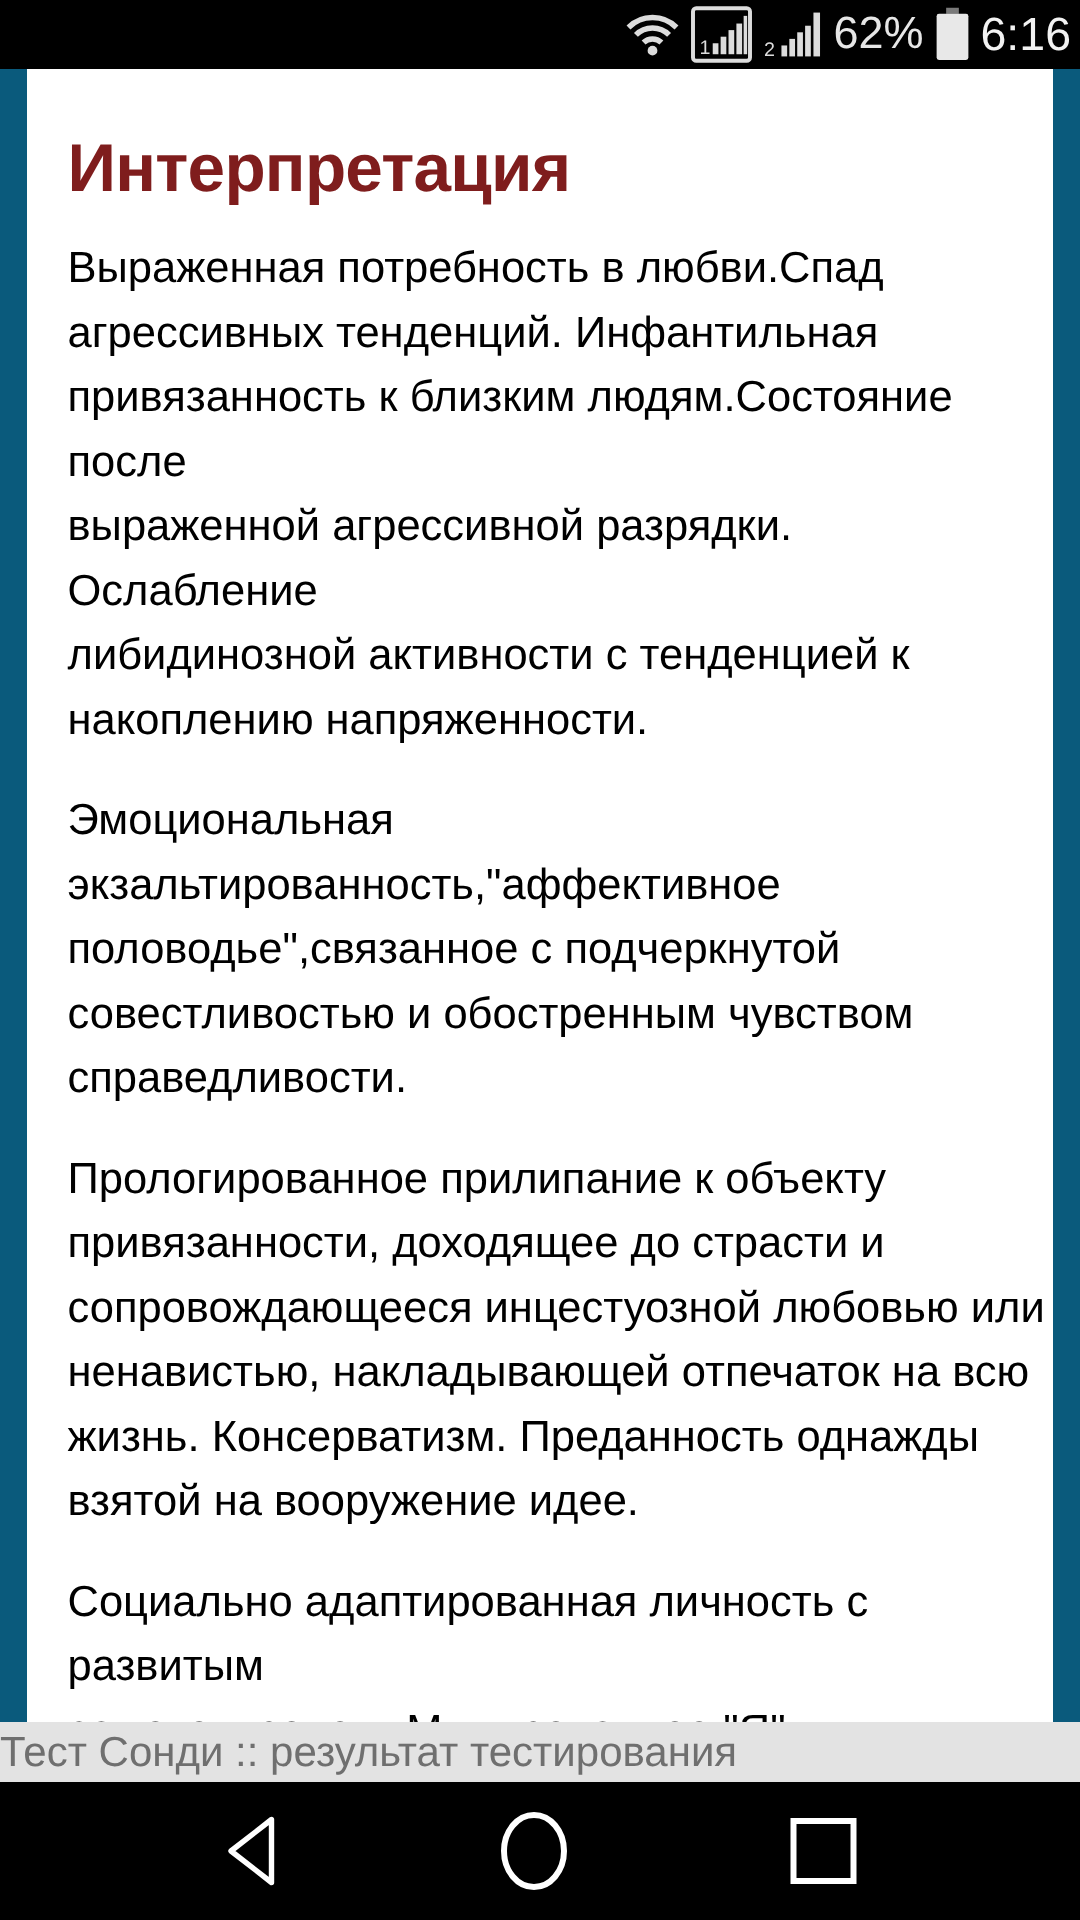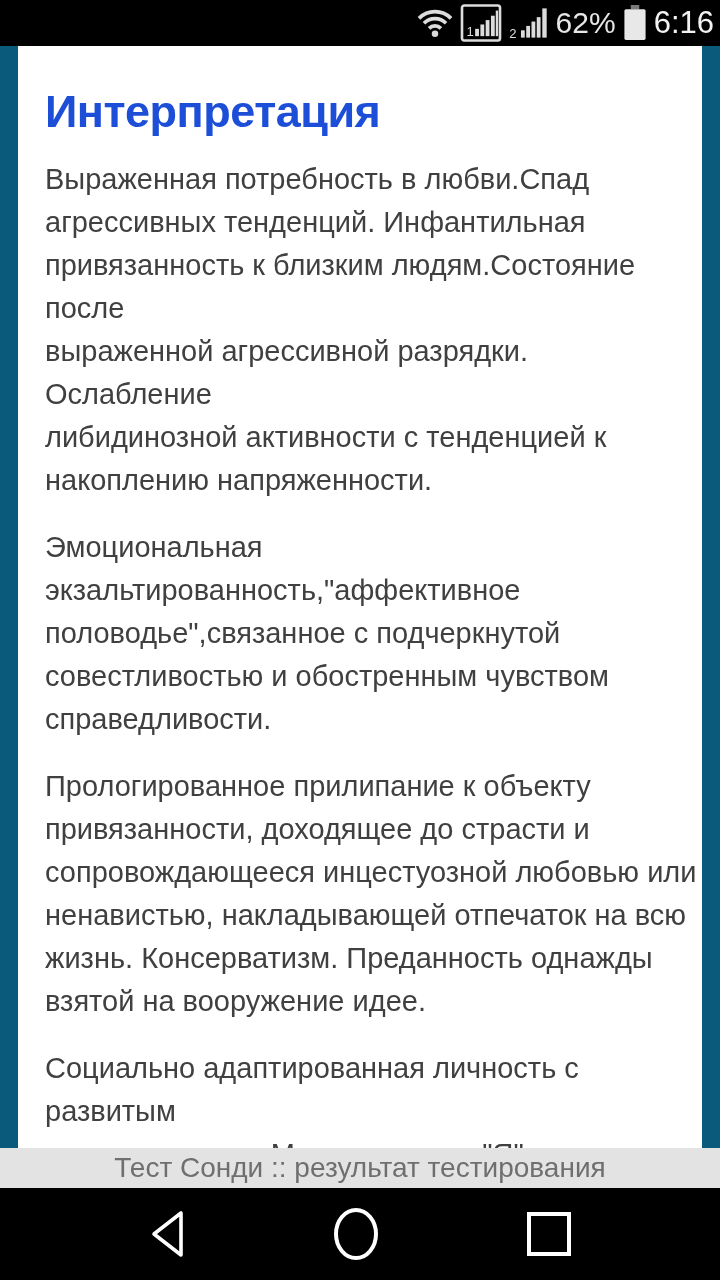--- a/index.html
+++ b/index.html
@@ -6,25 +6,25 @@
   .screen{position:relative;width:720px;height:1280px;background:#0a5a7c;overflow:hidden;
           font-family:"Liberation Sans",sans-serif;}
   
   .status-bar{position:absolute;top:0;left:0;width:720px;height:46px;background:#000;
               display:flex;align-items:center;justify-content:flex-end;gap:7px;padding-right:6px;box-sizing:border-box;}
   .status-bar .txt{color:#e6e6e6;font-size:30px;line-height:46px;}
   .status-bar .time{color:#f2f2f2;font-size:31px;text-align:center;}
   
   .content{position:absolute;top:46px;left:18px;right:18px;bottom:92px;background:#ffffff;
            padding:40px 4px 0 27px;box-sizing:border-box;overflow:hidden;}
-  .content h1{margin:0 0 20px 0;font-size:45px;font-weight:bold;color:#1d4ed8;letter-spacing:-0.5px;}
-  .content p{margin:0 0 24px 0;font-size:29px;line-height:43px;color:#404040;white-space:pre-line;}
+  .content h1{margin:0 0 20px 0;font-size:45px;font-weight:bold;color:#7f1d1d;letter-spacing:-0.5px;}
+  .content p{margin:0 0 24px 0;font-size:29px;line-height:43px;color:#000000;white-space:pre-line;}
   
   .bottom-title-bar{position:absolute;left:0;right:0;bottom:92px;height:40px;background:#e3e3e3;
-                    display:flex;align-items:center;justify-content:center;z-index:5;}
+                    display:flex;align-items:center;z-index:5;}
   .bottom-title-bar span{color:#6f6f6f;font-size:28px;}
   
   .nav-bar{position:absolute;left:0;right:0;bottom:0;height:92px;background:#000;
            display:flex;align-items:center;justify-content:space-between;
            padding:0 148px;box-sizing:border-box;z-index:6;}
   .nav-bar svg{display:block;cursor:pointer;}
   svg text{font-family:"Liberation Sans",sans-serif;}
 </style>
 </head>
 <body>

